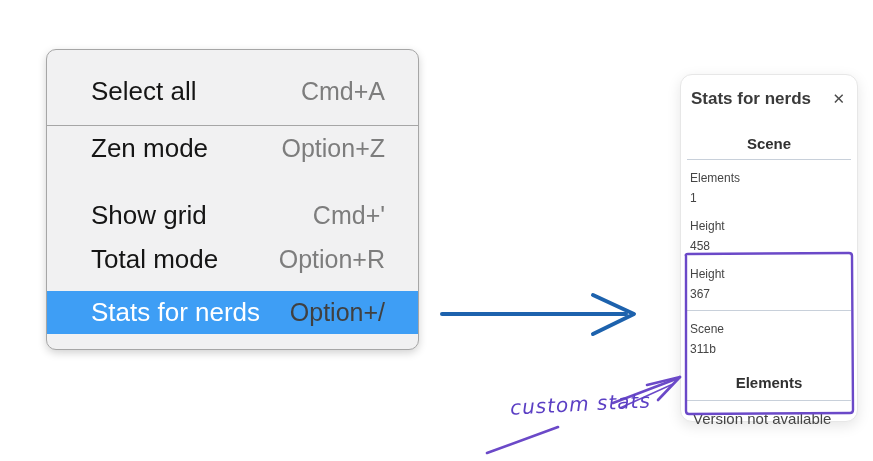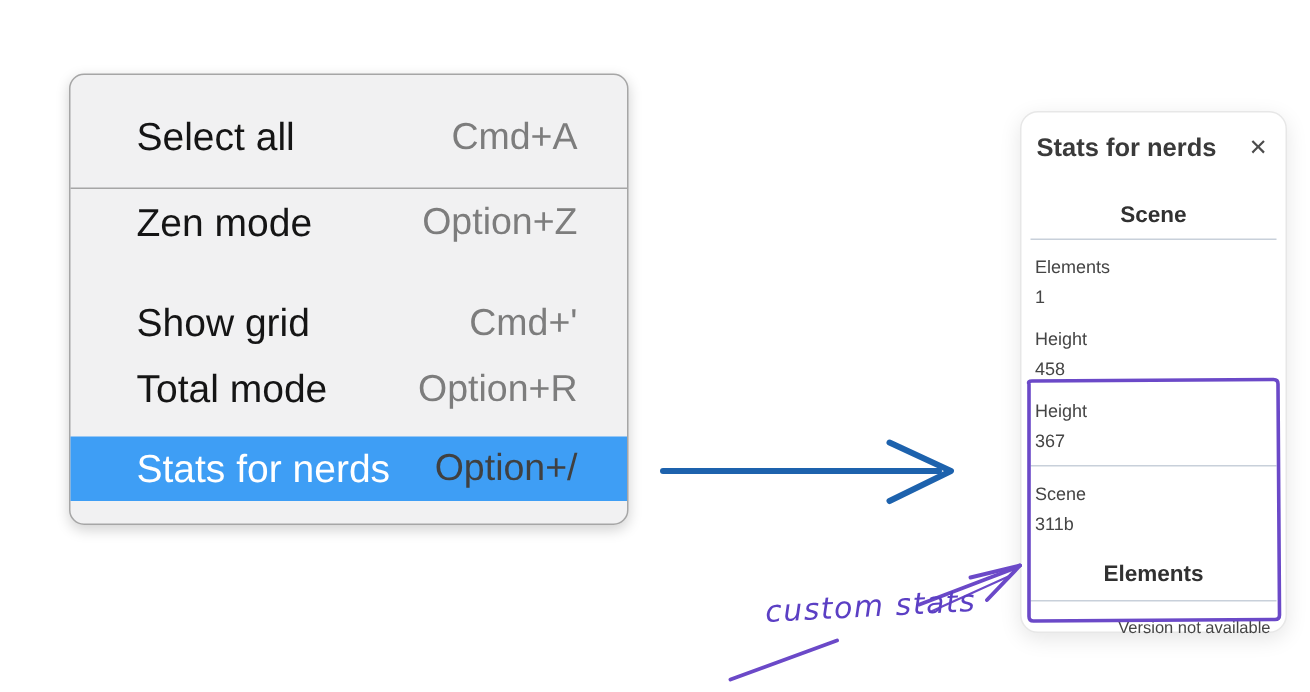--- a/index.html
+++ b/index.html
@@ -40,22 +40,22 @@
   .sec-h { text-align:center; font-weight:700; font-size:15px; color:#313131;
            line-height:20px; }
   .sec-h.scene   { margin-top:25px; }
   .sec-h.storage { margin-top:12px; }
   .sec-h.version { margin-top:14px; }
   .pdiv { height:1px; background:#c8d0da; margin:5px 6px 0; }
   .pdiv.v2 { margin-top:6px; }
   .pdiv.v3 { margin-top:7px; }
   .prow { display:flex; justify-content:flex-end; margin-top:8px;
           padding:0 13px 0 9px; font-size:12px; line-height:20px;flex-direction:column; }
-  .pnote { margin-top:8px; padding:0 10px 0 12px; font-size:11px; line-height:20px;
-           white-space:nowrap;text-align:right; }
+  .pnote { margin-top:8px; padding:0 10px 0 12px; font-size:15px; line-height:20px;
+           white-space:nowrap; }
 
   
   .overlay { position:absolute; left:0; top:0; width:873px; height:461px;
              pointer-events:none; }
   .custom-stats-label {
     position:absolute; left:497px; top:392px; font-size:20px; font-style:italic;
     letter-spacing:1px; color:#5b3fc4; transform:rotate(-3deg);
     font-family:"DejaVu Sans", sans-serif; white-space:nowrap;
   }
 </style>

